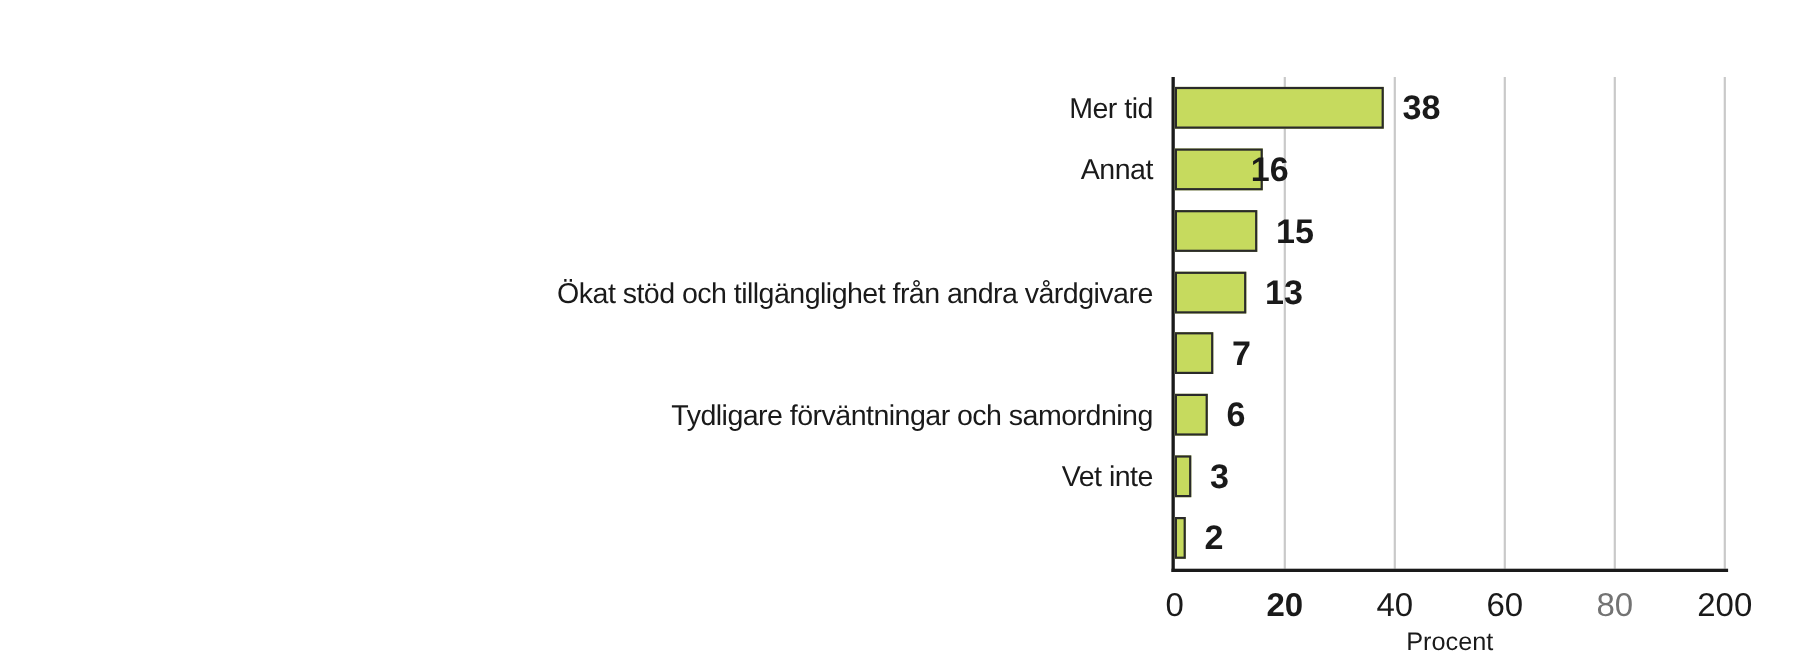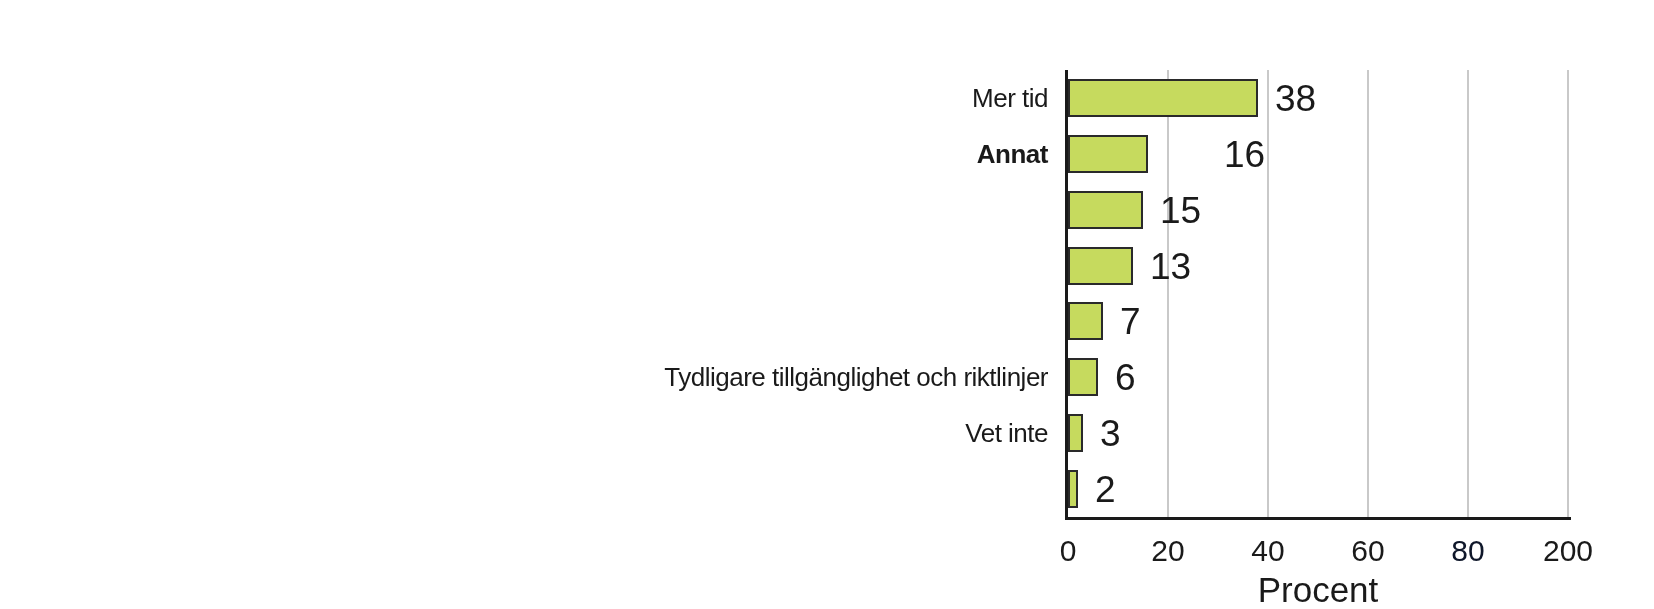--- a/index.html
+++ b/index.html
@@ -23,73 +23,75 @@
     white-space: nowrap;
     font-size: 26px;
     letter-spacing: -0.5px;
     text-align: right;
     line-height: 1;
   }
   .value-label {
     position: absolute;
     transform: translateY(-50%);
     white-space: nowrap;
-    font-size: 37px;
+    font-size: 31px;
     line-height: 1;
+    font-weight: bold;
   }
   .x-tick-label {
     position: absolute;
     transform: translateX(-50%);
     white-space: nowrap;
     font-size: 30px;
     line-height: 1;
   }
   .xlabel {
     position: absolute;
     left: 1068px;
     top: 572px;
     width: 500px;
     text-align: center;
-    font-size: 35px;
+    font-size: 23px;
     line-height: 1;
   }
 </style>
 </head>
 <body>
 
 <div id="canvas">
   <div id="chart-layer" class="abs" style="left:0; top:0; width:1654px; height:463px;">
       <div class="abs" style="left: 1167px; top: 70px; width: 2px; height: 447px; background: rgb(201, 201, 201);"></div>
       <div class="abs" style="left: 1267px; top: 70px; width: 2px; height: 447px; background: rgb(201, 201, 201);"></div>
       <div class="abs" style="left: 1367px; top: 70px; width: 2px; height: 447px; background: rgb(201, 201, 201);"></div>
       <div class="abs" style="left: 1467px; top: 70px; width: 2px; height: 447px; background: rgb(201, 201, 201);"></div>
       <div class="abs" style="left: 1567px; top: 70px; width: 2px; height: 447px; background: rgb(201, 201, 201);"></div>
       <div class="abs" style="left: 1065px; top: 70px; width: 3px; height: 450px; background: rgb(26, 26, 26);"></div>
       <div class="abs" style="left: 1065px; top: 517px; width: 506px; height: 3px; background: rgb(26, 26, 26);"></div>
       <div class="cat-label" style="right: 606px; top: 97.9375px; color: rgb(26, 26, 26);">Mer tid</div>
       <div class="abs" style="left: 1068px; top: 78.9375px; width: 190px; height: 38px; background: rgb(198, 218, 94); border: 2px solid rgb(42, 42, 42); box-sizing: border-box;"></div>
       <div class="value-label" style="left: 1275px; top: 97.9375px; color: rgb(26, 26, 26);">38</div>
-      <div class="cat-label" style="right: 606px; top: 153.812px; color: rgb(26, 26, 26); font-weight: bold;">Annat</div>
+      <div class="cat-label" style="right: 606px; top: 153.812px; color: rgb(26, 26, 26);">Annat</div>
       <div class="abs" style="left: 1068px; top: 134.812px; width: 80px; height: 38px; background: rgb(198, 218, 94); border: 2px solid rgb(42, 42, 42); box-sizing: border-box;"></div>
-      <div class="value-label" style="left: 1224px; top: 153.812px; color: rgb(26, 26, 26);">16</div>
+      <div class="value-label" style="left: 1137px; top: 153.812px; color: rgb(26, 26, 26);">16</div>
       <div class="abs" style="left: 1068px; top: 190.688px; width: 75px; height: 38px; background: rgb(198, 218, 94); border: 2px solid rgb(42, 42, 42); box-sizing: border-box;"></div>
       <div class="value-label" style="left: 1160px; top: 209.688px; color: rgb(26, 26, 26);">15</div>
+      <div class="cat-label" style="right: 606px; top: 265.562px; color: rgb(26, 26, 26);">Ökat stöd och tillgänglighet från andra vårdgivare</div>
       <div class="abs" style="left: 1068px; top: 246.562px; width: 65px; height: 38px; background: rgb(198, 218, 94); border: 2px solid rgb(42, 42, 42); box-sizing: border-box;"></div>
       <div class="value-label" style="left: 1150px; top: 265.562px; color: rgb(26, 26, 26);">13</div>
       <div class="abs" style="left: 1068px; top: 302.438px; width: 35px; height: 38px; background: rgb(198, 218, 94); border: 2px solid rgb(42, 42, 42); box-sizing: border-box;"></div>
       <div class="value-label" style="left: 1120px; top: 321.438px; color: rgb(26, 26, 26);">7</div>
-      <div class="cat-label" style="right: 606px; top: 377.312px; color: rgb(26, 26, 26);">Tydligare tillgänglighet och riktlinjer</div>
+      <div class="cat-label" style="right: 606px; top: 377.312px; color: rgb(26, 26, 26);">Tydligare förväntningar och samordning</div>
       <div class="abs" style="left: 1068px; top: 358.312px; width: 30px; height: 38px; background: rgb(198, 218, 94); border: 2px solid rgb(42, 42, 42); box-sizing: border-box;"></div>
       <div class="value-label" style="left: 1115px; top: 377.312px; color: rgb(26, 26, 26);">6</div>
       <div class="cat-label" style="right: 606px; top: 433.188px; color: rgb(26, 26, 26); margin-left: 16px;">Vet inte</div>
       <div class="abs" style="left: 1068px; top: 414.188px; width: 15px; height: 38px; background: rgb(198, 218, 94); border: 2px solid rgb(42, 42, 42); box-sizing: border-box;"></div>
       <div class="value-label" style="left: 1100px; top: 433.188px; color: rgb(26, 26, 26);">3</div>
       <div class="abs" style="left: 1068px; top: 470.062px; width: 10px; height: 38px; background: rgb(198, 218, 94); border: 2px solid rgb(42, 42, 42); box-sizing: border-box;"></div>
       <div class="value-label" style="left: 1095px; top: 489.062px; color: rgb(26, 26, 26);">2</div>
       <div class="x-tick-label" style="left: 1068px; top: 536px; color: rgb(26, 26, 26);">0</div>
-      <div class="x-tick-label" style="left: 1168px; top: 536px; color: rgb(26, 26, 26);">20</div>
+      <div class="x-tick-label" style="left: 1168px; top: 536px; color: rgb(26, 26, 26); font-weight: bold;">20</div>
       <div class="x-tick-label" style="left: 1268px; top: 536px; color: rgb(26, 26, 26);">40</div>
       <div class="x-tick-label" style="left: 1368px; top: 536px; color: rgb(26, 26, 26);">60</div>
-      <div class="x-tick-label" style="left: 1468px; top: 536px; color: #0f172a;">80</div>
+      <div class="x-tick-label" style="left: 1468px; top: 536px; color: #737373;">80</div>
       <div class="x-tick-label" style="left: 1568px; top: 536px; color: rgb(26, 26, 26);">200</div>
     </div>
   <div class="xlabel">Procent</div>
 </div>
 
 </body></html>

